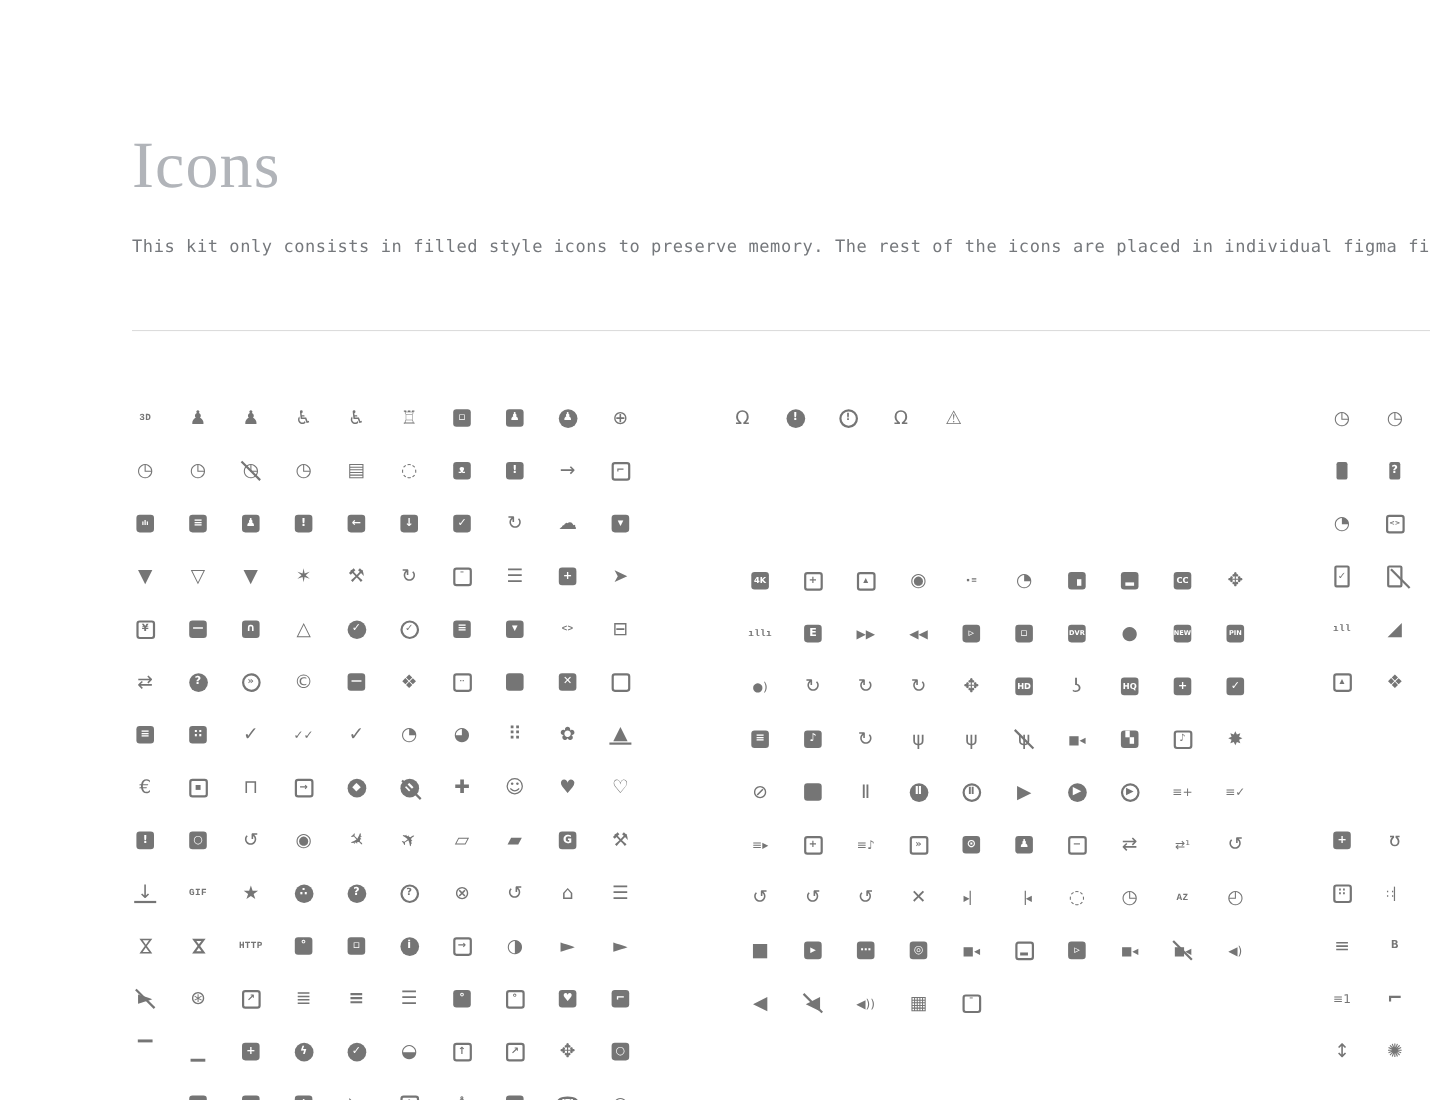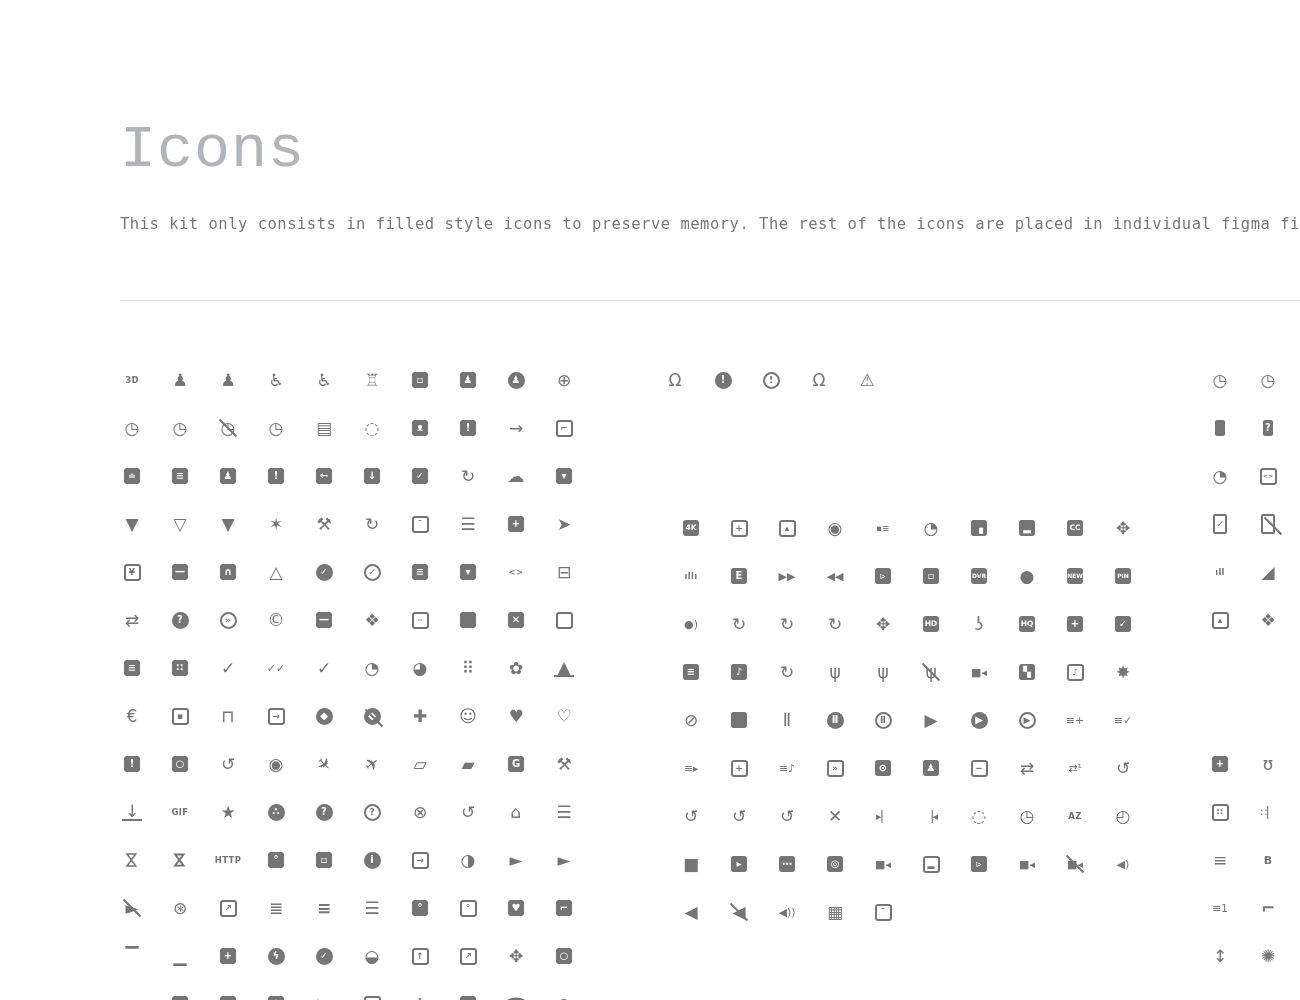--- a/index.html
+++ b/index.html
@@ -2,21 +2,21 @@
 <html><head>
 <meta charset="utf-8">
 <style>
   html,body{margin:0;padding:0;}
   body{
     width:1300px;height:1000px;overflow:hidden;position:relative;
     background:#ffffff;font-family:"DejaVu Sans",sans-serif;
   }
   .page-title{
     position:absolute;left:120px;top:116px;
-    font-family:Liberation Mono, monospace;
+    font-family:Liberation Serif, serif;
     font-size:60px;font-weight:500;color:#b1b4b9;letter-spacing:1px;
   }
   .page-subtitle{
     position:absolute;left:120px;top:215px;white-space:nowrap;
     font-family:"DejaVu Sans Mono",monospace;
     font-size:15.5px;color:#75787c;letter-spacing:0.5px;
   }
   .divider{
     position:absolute;left:120px;top:300px;width:1180px;height:0;
     border-top:1px solid #dcdcdc;
@@ -34,21 +34,21 @@
     font-family:"DejaVu Sans",sans-serif;
   }
   
   .b1{background:#757575;color:#ffffff;width:16px;height:16px;border-radius:3px;font-size:10px;font-weight:bold;}
   
   .b2{border:2px solid #757575;width:13px;height:13px;border-radius:3px;font-size:9px;font-weight:bold;color:#757575;}
   
   .c1{background:#757575;color:#ffffff;width:17px;height:17px;border-radius:50%;font-size:10px;font-weight:bold;}
   
   .c2{border:2px solid #757575;width:13px;height:13px;border-radius:50%;font-size:9px;font-weight:bold;color:#757575;}
-  .t{font-size:8.5px;font-weight:bold;letter-spacing:0.3px;}
+  .t{font-size:8.5px;font-weight:bold;letter-spacing:0.3px;font-family:Liberation Mono, monospace;}
   .sm{font-size:11px;}
   .xs{font-size:6px;letter-spacing:0;}
   .xs2{font-size:7.5px;letter-spacing:0;}
   .bold{font-weight:bold;}
   .tall{width:10px;height:16px;border-radius:2px;}
   .r45{transform:rotate(45deg);}
   .rm45{transform:rotate(-35deg);}
   .r90{transform:rotate(90deg);}
   .ub{border-bottom:2.5px solid #757575;height:15px;}
   .sl::after{

